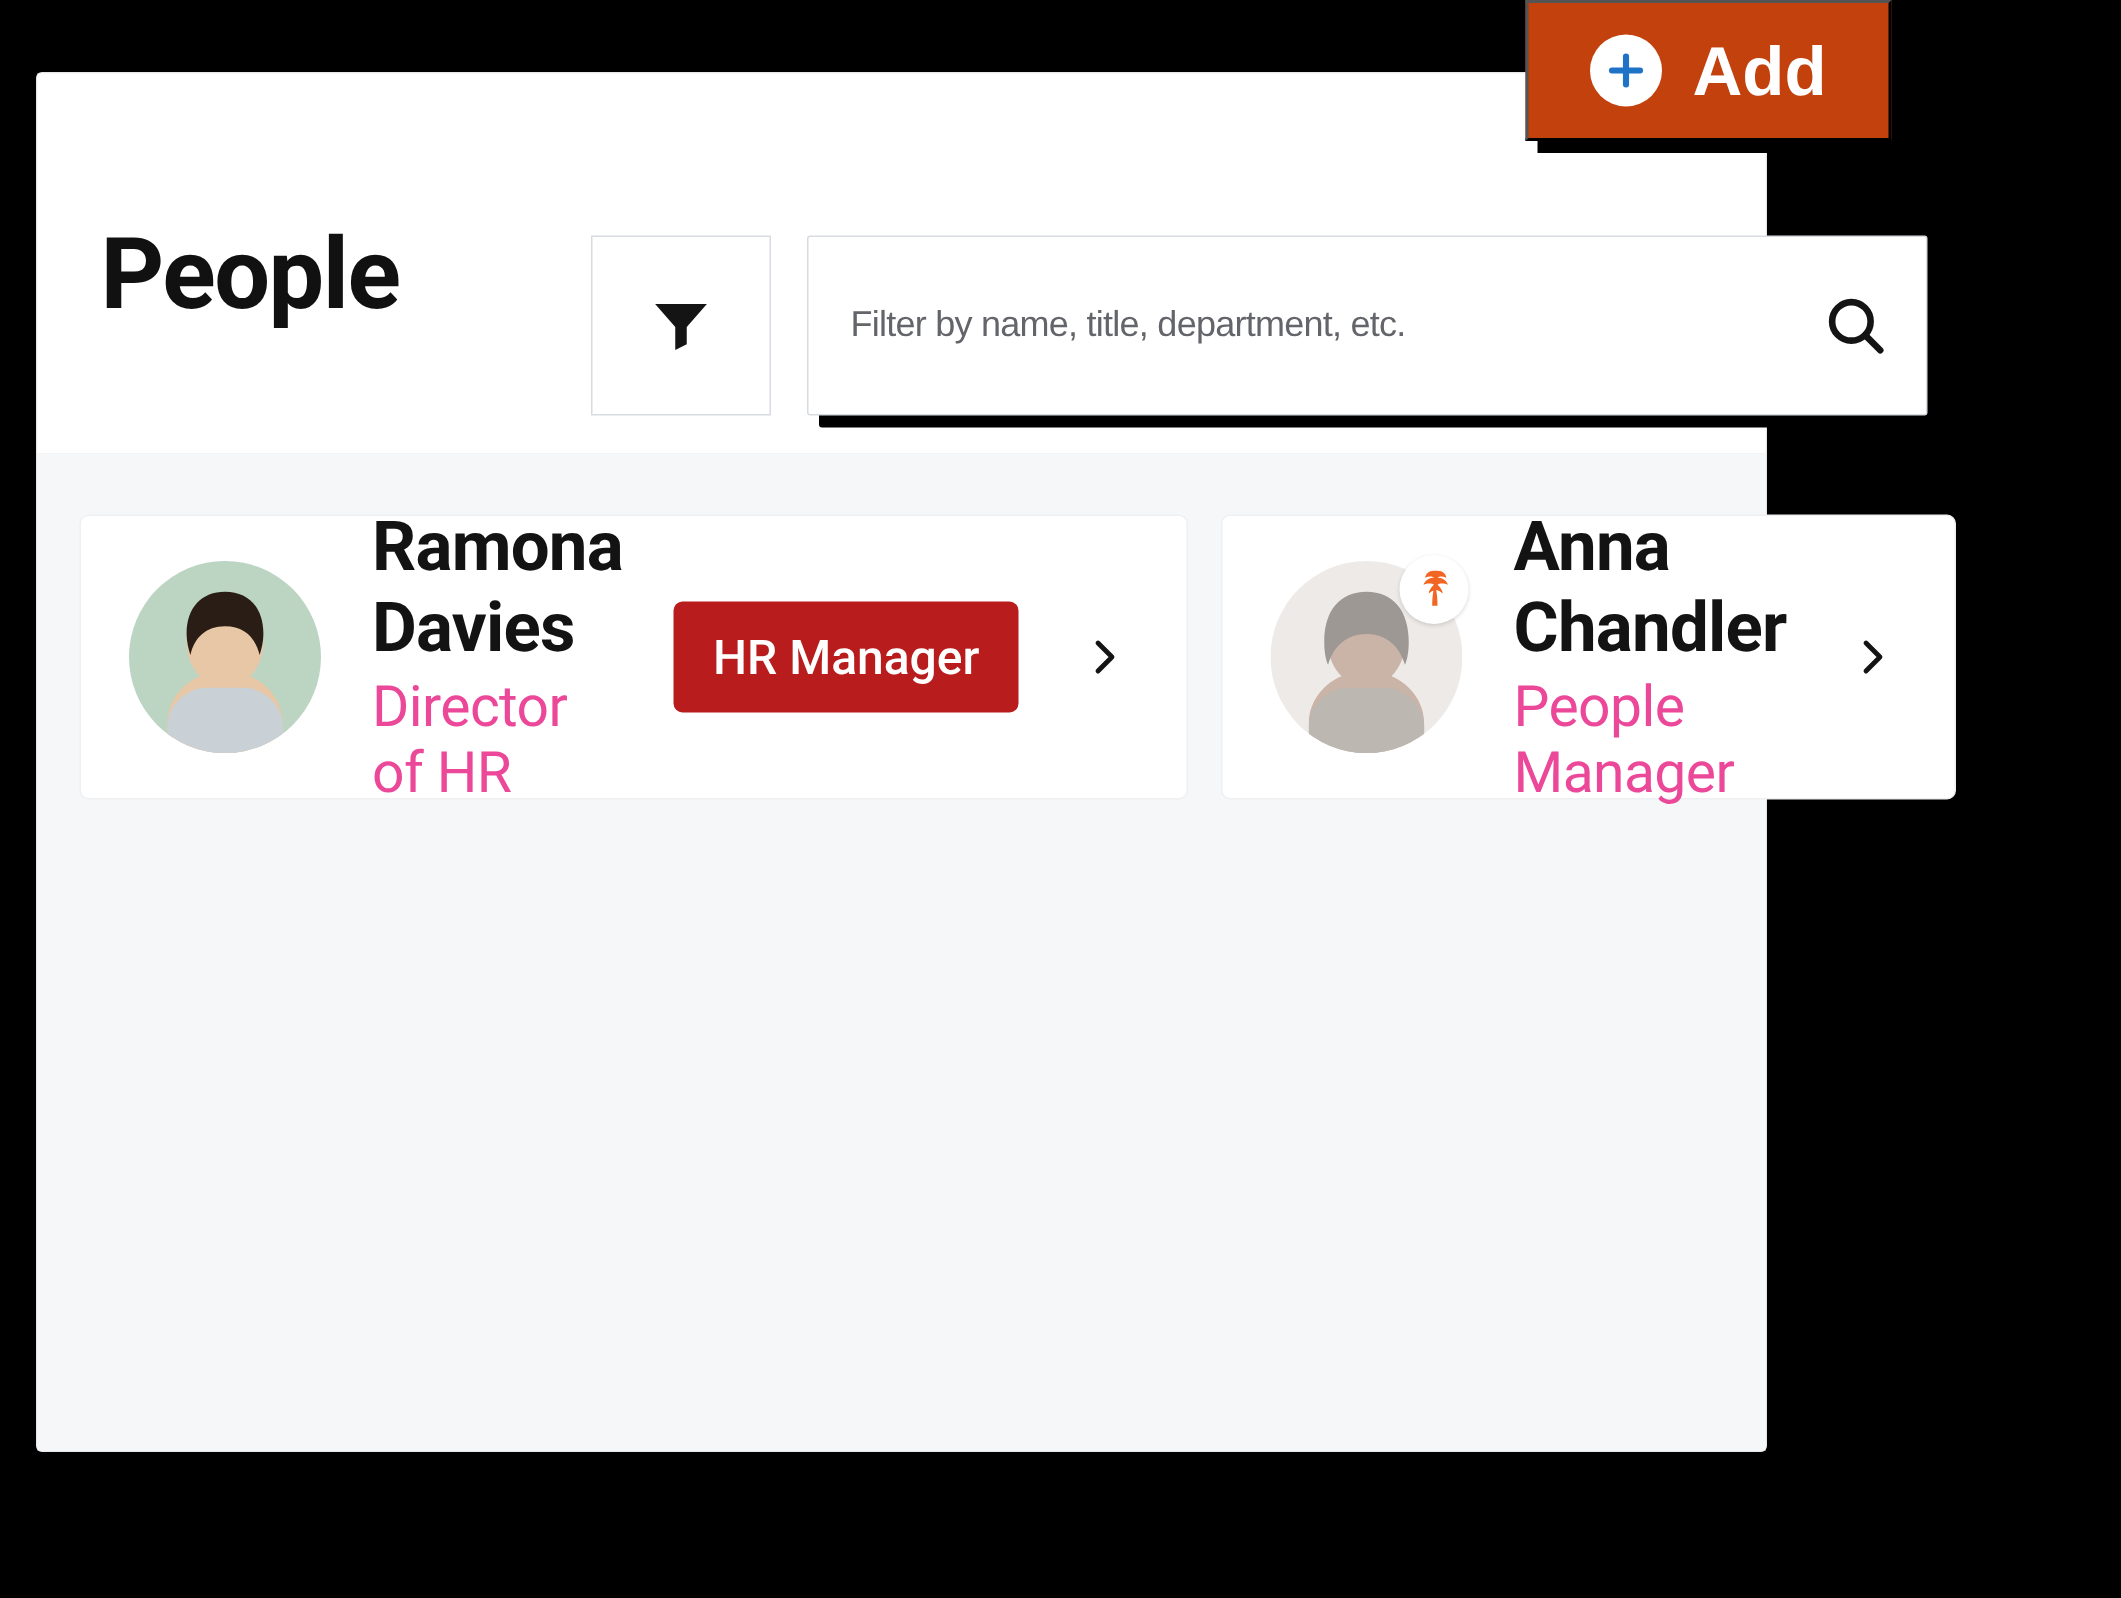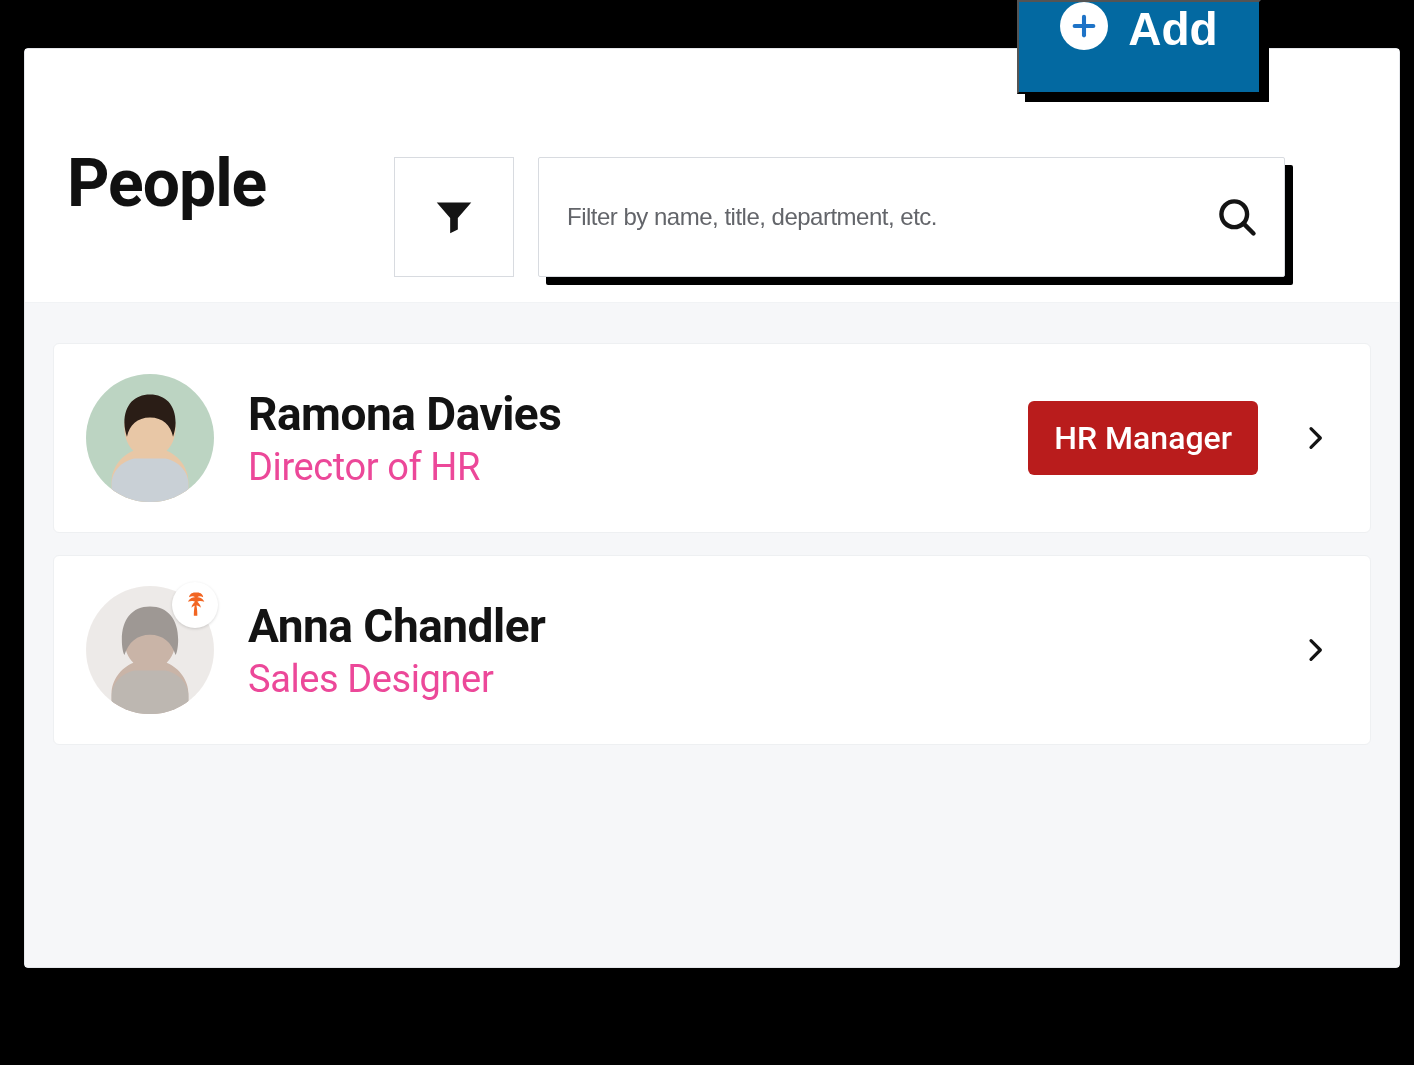--- a/index.html
+++ b/index.html
@@ -8,21 +8,21 @@
     position: relative;
     width: 1414px;
     height: 1065px;
     background: #000;
     overflow: hidden;
   }
   .panel {
     position: absolute;
     left: 24px;
     top: 48px;
-    width: 1376px;
+    width: 1154px;
     height: 920px;
     background: #fff;
     border: 1px solid #e5e7eb;
     border-radius: 4px;
   }
   .panel-header {
     position: relative;
     height: 254px;
     background: #fff;
     border-bottom: 1px solid #f1f3f5;
@@ -86,24 +86,24 @@
     cursor: pointer;
   }
   .search-icon-wrap svg { width: 44px; height: 44px; }
   
   .add-button {
     position: absolute;
     left: 1017px;
     top: 0px;
     width: 244px;
     height: 94px;
-    background: #0369a1;
+    background: #c2410c;
     color: #fff;
     display: flex;
-    align-items: flex-start;
+    align-items: center;
     justify-content: center;
     gap: 20px;
     font-size: 46px;
     font-weight: 600;
     cursor: pointer;
     box-shadow: 8px 8px 0 rgba(0,0,0,1);
   }
   .plus-badge {
     width: 48px;
     height: 48px;
@@ -117,21 +117,21 @@
   
   .list-area {
     position: absolute;
     left: 0;
     top: 254px;
     right: 0;
     bottom: 0;
     background: #f6f7f9;
     padding: 40px 28px;
     display: flex;
-    flex-direction: column;
+    flex-direction: row;
     gap: 22px;
   }
   .list-item {
     background: #fff;
     border: 1px solid #eef0f2;
     border-radius: 6px;
     height: 190px;
     display: flex;
     align-items: center;
     padding: 0 32px;
@@ -248,21 +248,21 @@
           <span class="status-badge">
             <span>
               <svg viewBox="0 0 24 24" fill="#f26522">
                 <path d="M12 13c-1 4-1 8-1 10h3c0-2 0-6-1-10zM12 3c-3 0-5 2-5 4 2-1 4-1 5 0-2 0-5 1-6 4 2-1 5-1 6 0-1 1-3 3-3 5 1-1 3-2 4-2 1 0 3 1 4 2 0-2-2-4-3-5 1-1 4-1 6 0-1-3-4-4-6-4 1-1 3-1 5 0 0-2-2-4-5-4z"></path>
               </svg>
             </span>
           </span>
         </div>
         <div class="person-text">
           <div class="person-name">Anna Chandler</div>
-          <div class="person-title">Sales Designer</div>
+          <div class="person-title">People Manager</div>
         </div>
         <div class="chevron-box">
           <svg viewBox="0 0 24 24" fill="none" stroke="#141414" stroke-width="2.4" stroke-linecap="round" stroke-linejoin="round">
               <polyline points="9 5 16 12 9 19"></polyline>
             </svg>
         </div>
       </div>
 
     </div>
   </div>

